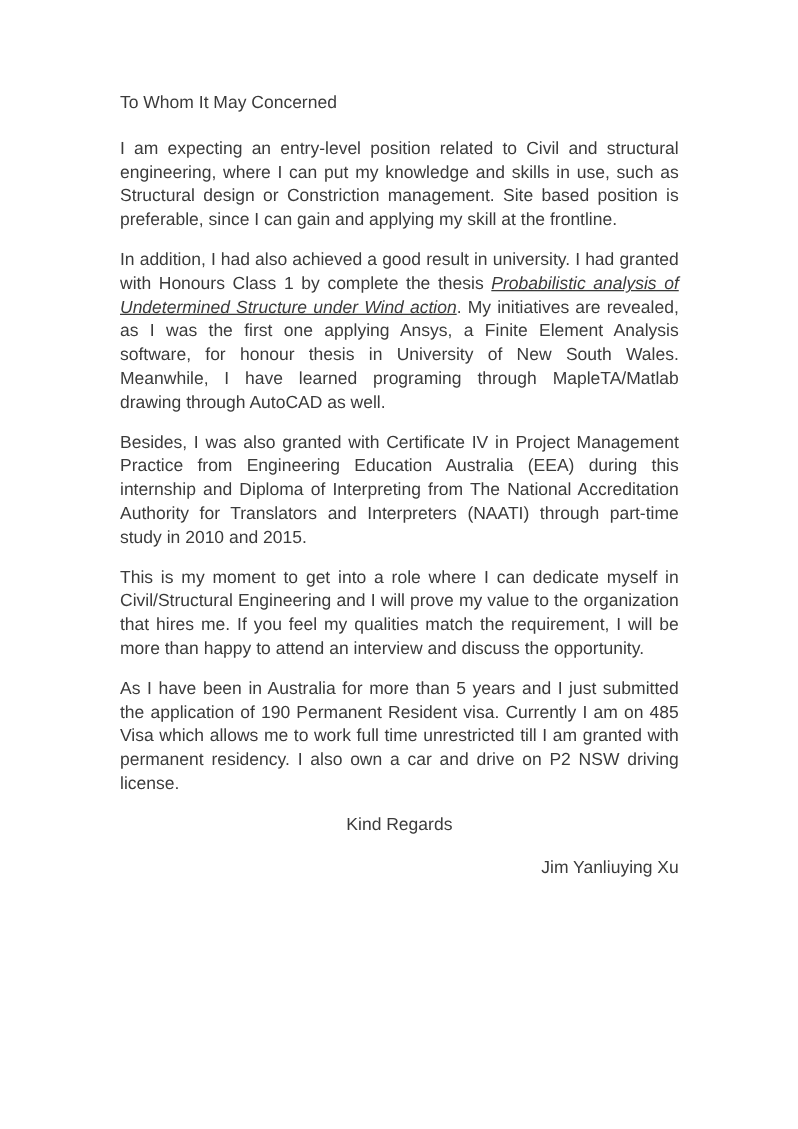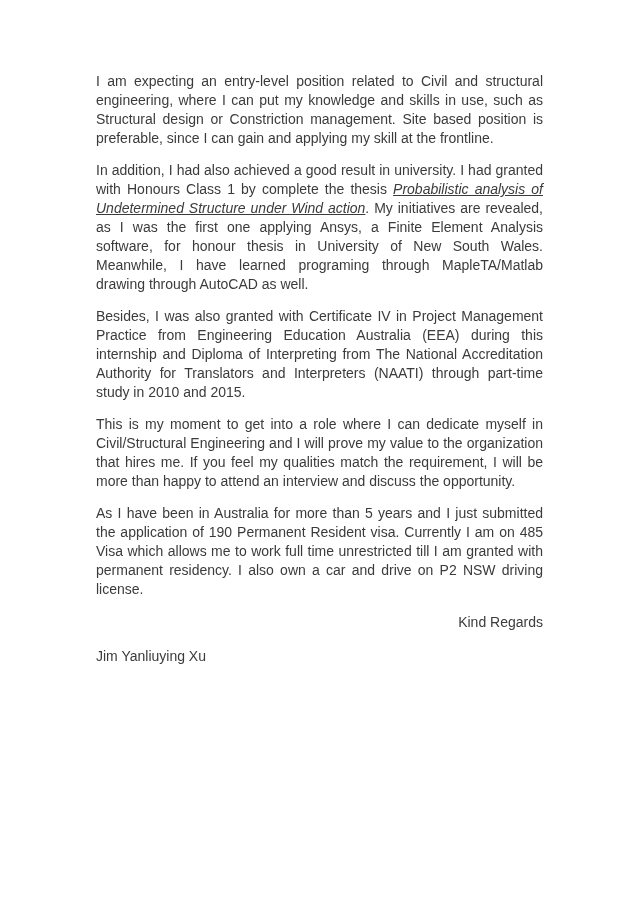--- a/index.html
+++ b/index.html
@@ -34,34 +34,35 @@
     margin: 0 0 13px 0;
   }
   .thesis {
     font-style: italic;
     text-decoration: underline;
   }
   .closing {
     font-size: 14px;
     line-height: 19px;
     margin: 14px 0 15px 0;
-    text-align: right;
+    text-align: center;
   }
   .signature {
     font-size: 14px;
     line-height: 19px;
     margin: 0;
-    text-align: left;
+    text-align: right;
   }
 </style>
 </head>
 <body>
 
 <div class="page">
 
+  <p class="salutation">To Whom It May Concerned</p>
 
 
   <p class="para">I am expecting an entry-level position related to Civil and structural engineering, where I can put my knowledge and skills in use, such as Structural design or Constriction management. Site based position is preferable, since I can gain and applying my skill at the frontline.</p>
 
 
   <p class="para"><span>In addition, I had also achieved a good result in university. I had granted with Honours Class 1 by complete the thesis </span><span class="thesis">Probabilistic analysis of Undetermined Structure under Wind action</span><span>. My initiatives are revealed, as I was the first one applying Ansys, a Finite Element Analysis software, for honour thesis in University of New South Wales. Meanwhile, I have learned programing through MapleTA/Matlab drawing through AutoCAD as well.</span></p>
 
   <p class="para">Besides, I was also granted with Certificate IV in Project Management Practice from Engineering Education Australia (EEA) during this internship and Diploma of Interpreting from The National Accreditation Authority for Translators and Interpreters (NAATI) through part-time study in 2010 and 2015.</p>
 
   <p class="para">This is my moment to get into a role where I can dedicate myself in Civil/Structural Engineering and I will prove my value to the organization that hires me. If you feel my qualities match the requirement, I will be more than happy to attend an interview and discuss the opportunity.</p>

